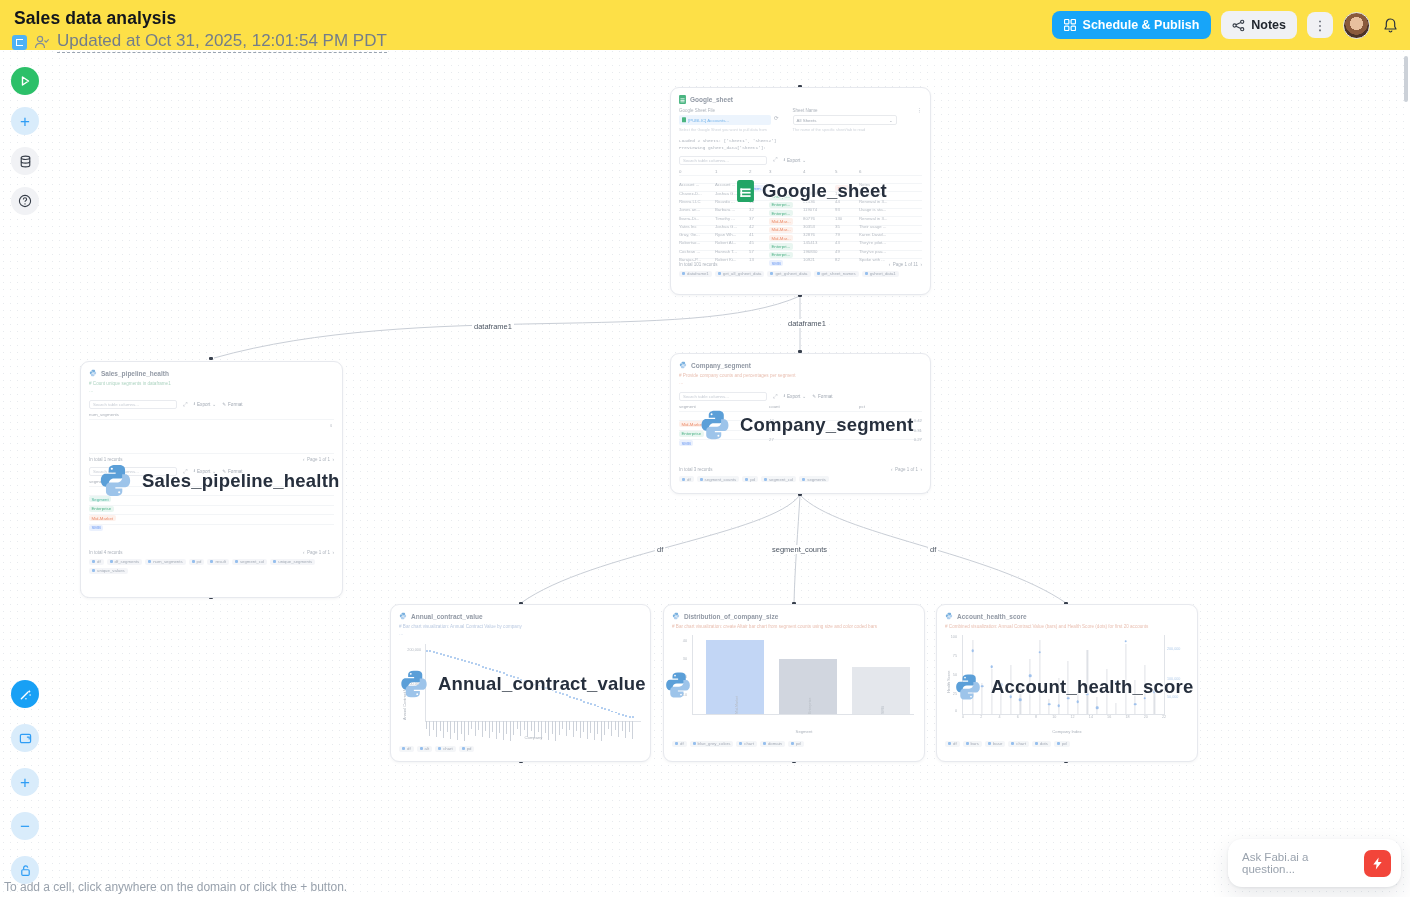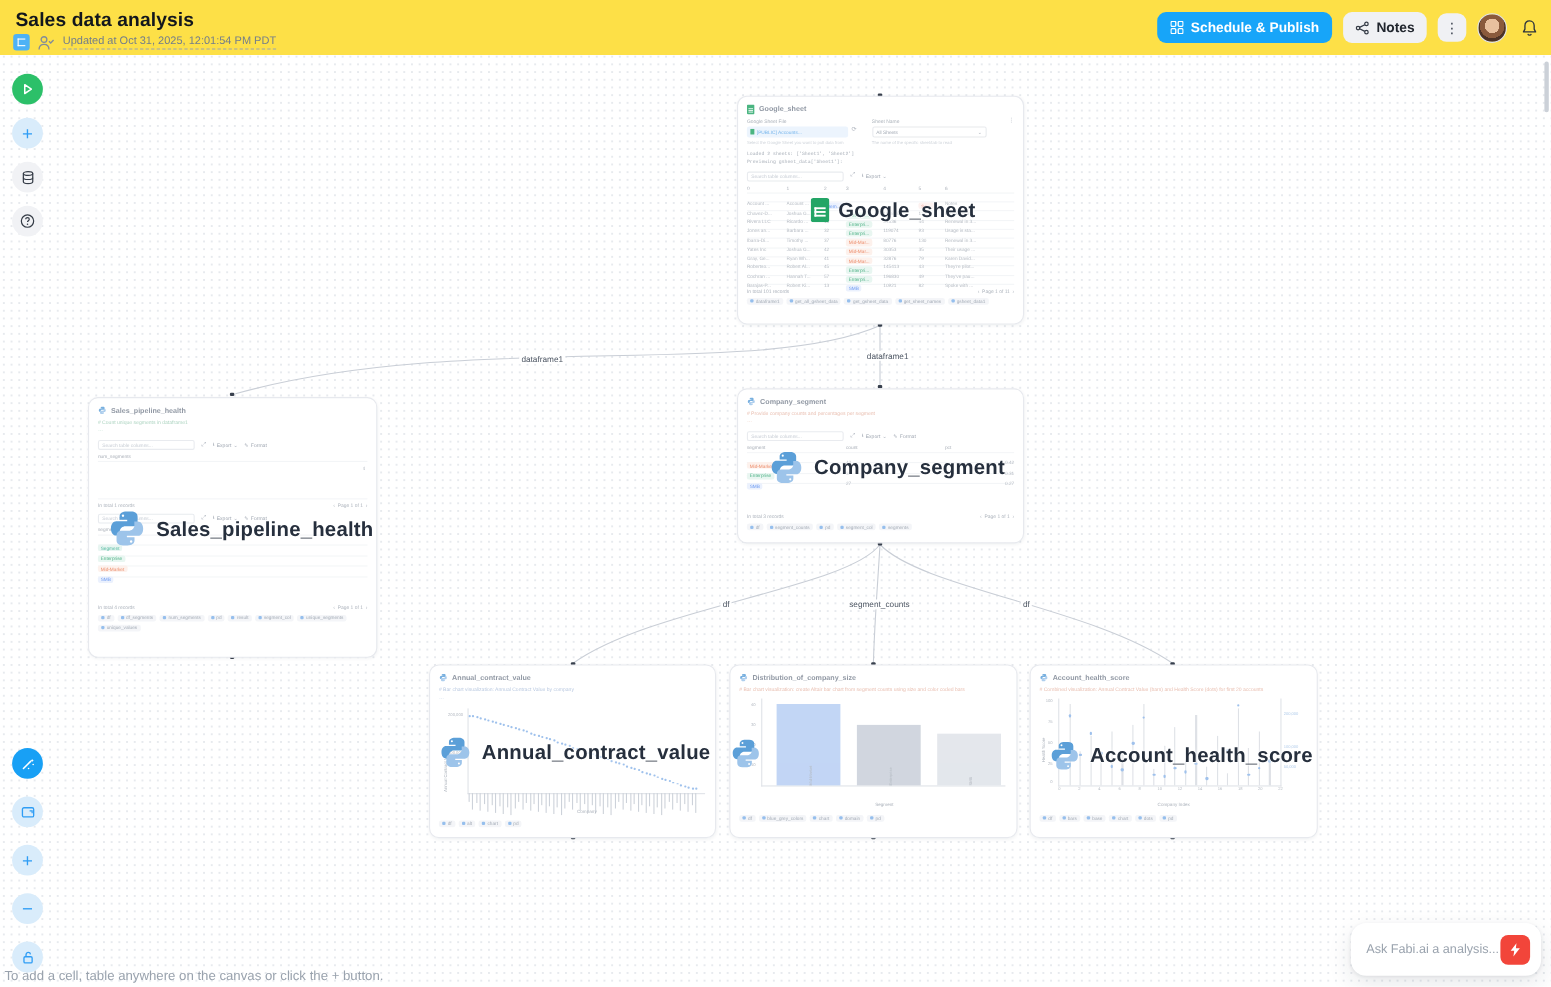--- a/index.html
+++ b/index.html
@@ -12,21 +12,21 @@
     background-image: radial-gradient(circle, #e7eaee 0.9px, transparent 0.9px);
     background-size:7px 7px;
   }
 
   
   .header { position:absolute; left:0; top:0; width:100%; height:50px; background:#fde047; z-index:50; }
   .page-title { position:absolute; left:14px; top:8px; font-size:17.5px; font-weight:700; color:#12161d; letter-spacing:.1px; }
   .meta-row { position:absolute; left:12px; top:31px; display:flex; align-items:center; gap:7px; }
   .doc-ic { width:15px; height:15px; border-radius:3px; background:#4eb2f5; display:flex; align-items:center; justify-content:center; }
   .doc-ic i { display:block; width:7px; height:7px; border-left:1.4px solid #fff; border-top:1.4px solid #fff; border-bottom:1.4px solid #fff; }
-  .updated { font-size:10px; color:#737d8a; border-bottom:1px dashed #9aa4b0; padding-bottom:1px; }
+  .updated { font-size:17px; color:#737d8a; border-bottom:1px dashed #9aa4b0; padding-bottom:1px; }
 
   .seg-ctl { position:absolute; left:630px; top:9px; height:28px; background:#f0f1f4; border-radius:8px; display:flex; align-items:center; padding:2px; gap:1px; }
   .seg-btn { display:flex; align-items:center; gap:6px; height:24px; padding:0 10px; border-radius:6px; font-size:12.5px; font-weight:600; color:#21262e; }
   .seg-btn.active { background:#fff; box-shadow:0 1px 2px rgba(15,25,40,.10); border:1px solid #e6e8ec; }
   .seg-btn svg { display:block; }
 
   .hdr-right { position:absolute; right:10px; top:11px; display:flex; align-items:center; gap:10px; }
   .btn-primary { display:flex; align-items:center; gap:7px; height:28px; padding:0 12px; border-radius:8px; background:#17a5f9; color:#fff; font-size:12.5px; font-weight:700; }
   .btn-share { display:flex; align-items:center; gap:6px; height:28px; padding:0 11px; border-radius:8px; background:#f0f1f4; color:#21262e; font-size:12.5px; font-weight:600; }
   .btn-kebab { width:26px; height:26px; border-radius:8px; background:#f0f1f4; color:#3c4350; font-size:13px; display:flex; align-items:center; justify-content:center; }
@@ -233,25 +233,25 @@
         <span class="plus-g">−</span>
       </div>
     <div class="circ c-blue-l">
       <svg width="13" height="13" viewBox="0 0 14 14">
         <rect x="3" y="6.2" width="8" height="6" rx="1.2" fill="none" stroke="#2f9df5" stroke-width="1.3"></rect>
         <path d="M5 6 V4.4 C5 2.9 5.9 2 7.2 2 C8.4 2 9.2 2.7 9.4 3.8" fill="none" stroke="#2f9df5" stroke-width="1.3"></path>
       </svg>
     </div>
   </div>
 
-  <div class="canvas-hint">To add a cell, table anywhere on the canvas or click the + button.</div>
+  <div class="canvas-hint">To add a cell, click anywhere on the domain or click the + button.</div>
   <div class="scroll-thumb"></div>
 
   <div class="ask-card">
-    <span class="ask-ph">Ask Fabi.ai a analysis...</span>
+    <span class="ask-ph">Ask Fabi.ai a question...</span>
     <div class="ask-btn">
       <svg width="13" height="13" viewBox="0 0 12 14">
         <path d="M7.2 0.5 L1.5 8 L5 8 L4.2 13.5 L10.5 5.5 L6.6 5.5 Z" fill="#fff"></path>
       </svg>
     </div>
   </div>
 
   <div class="card" style="left:670px; top:87px; width:261px; height:208px;">
     <div class="mini">
       <div class="card-head">

